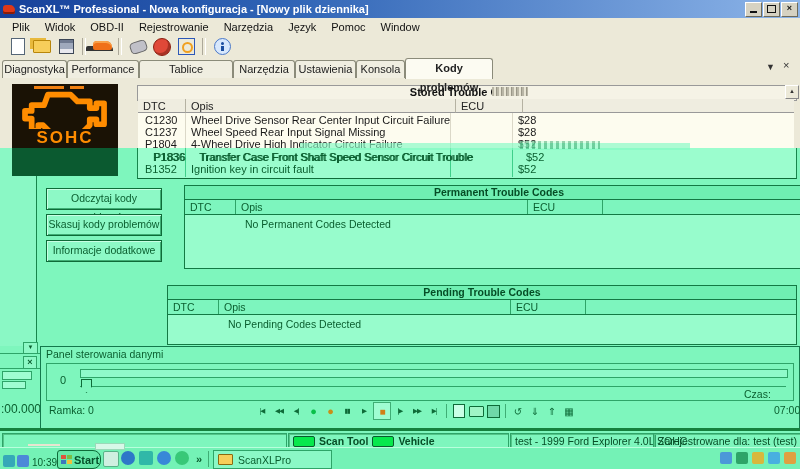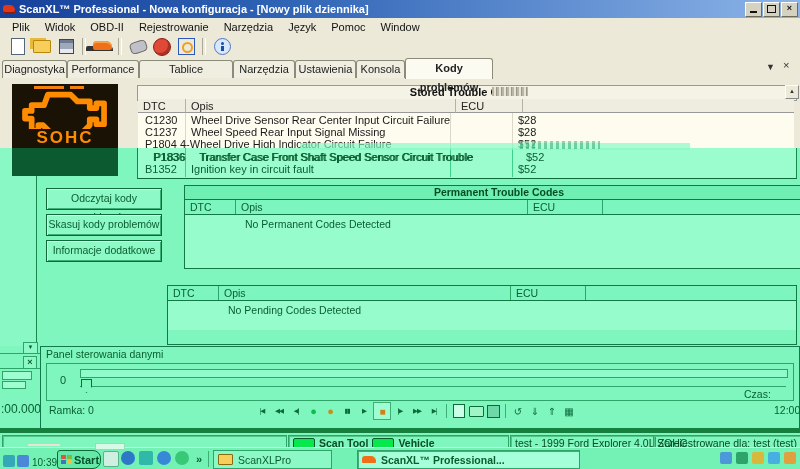--- a/index.html
+++ b/index.html
@@ -107,21 +107,21 @@
   .psep{width:1px;height:14px;background:#3FAE75;margin:0 3px;}
   .mini-page{width:10px;height:12px;background:#C9FFE6;border:1px solid #0E6B38;}
   .mini-folder{width:13px;height:9px;background:#9FF5C6;border:1px solid #0E6B38;border-radius:1px;}
   .mini-floppy{width:11px;height:11px;background:#6FD8A8;border:1px solid #0E6B38;}
   .pbtn.misc{font-size:10px;letter-spacing:0;}
 
   .art-rect{position:absolute;border:1px solid #2EA468;background:#9FFDD2;}
   .art-btn{position:absolute;background:#8DF9C6;border:1px solid #2EA468;text-align:center;color:#0A5E2F;}
 
   
-  .statusbar{left:0;top:428px;width:800px;height:19px;background:#7EF6BD;border-top:5px solid #15803d;}
+  .statusbar{left:0;top:428px;width:800px;height:19px;background:#7EF6BD;border-top:3px solid #15803d;}
   .scell{position:absolute;top:2px;height:14px;border:1px solid #2EA468;
     box-shadow:inset 1px 1px 0 #54C488;font-size:10.5px;color:#074D26;
     display:flex;align-items:center;white-space:nowrap;}
   .led{width:20px;height:9px;background:#07E84C;border:1px solid #0A5C2E;border-radius:2px;margin:0 4px;}
 
   
   .taskbar{left:0;top:447px;width:800px;height:22px;background:#74F2B6;border-top:1px solid #B8FFDC;}
   .startbtn{position:absolute;left:57px;top:2px;width:42px;height:17px;background:#66E8A8;
     border:1px solid #0E6B38;border-radius:3px 8px 8px 3px;display:flex;align-items:center;
     font-size:11px;font-weight:bold;color:#06502A;}
@@ -237,21 +237,21 @@
     <span class="abs cell txt" style="left:53px">Wheel Drive Sensor Rear Center Input Circuit Failure</span>
     <span class="abs cell txt" style="left:380px">$28</span>
   </div>
   <div class="abs" style="left:138px;top:126px;width:717px;height:12px">
     <span class="abs cell txt" style="left:7px">C1237</span>
     <span class="abs cell txt" style="left:53px">Wheel Speed Rear Input Signal Missing</span>
     <span class="abs cell txt" style="left:380px">$28</span>
   </div>
   <div class="abs" style="left:138px;top:138px;width:656px;height:10px;overflow:hidden">
     <span class="abs cell txt" style="left:7px">P1804</span>
-    <span class="abs cell txt" style="left:42px">4-Wheel Drive High Indicator Circuit Failure</span>
+    <span class="abs cell txt" style="left:53px">4-Wheel Drive High Indicator Circuit Failure</span>
     <span class="abs cell txt" style="left:380px">$52</span>
   </div>
   <div class="abs scrollup">▲</div>
 
   <div class="abs mint"></div>
   <div class="abs" style="left:0;top:148px;width:36px;height:198px;background:#8AF8C5"></div>
   <div class="abs leftline"></div>
   <div class="abs mil-cont"></div>
 
   <div class="abs stored-green">
@@ -281,20 +281,21 @@
     <div class="gbox-hdr">
       <div style="width:45px">DTC</div>
       <div style="width:286px">Opis</div>
       <div style="width:69px">ECU</div>
       <div style="flex:1;border-right:none"></div>
     </div>
     <div class="gbox-body" style="height:50px">No Permanent Codes Detected</div>
   </div>
 
   <div class="abs gbox" style="left:167px;top:285px;width:628px;height:58px">
+    <div class="gbox-title">Pending Trouble Codes</div>
     <div class="gbox-hdr">
       <div style="width:45px">DTC</div>
       <div style="width:286px">Opis</div>
       <div style="width:69px">ECU</div>
       <div style="flex:1;border-right:none"></div>
     </div>
     <div class="gbox-body" style="height:26px">No Pending Codes Detected</div>
   </div>
 
   <div class="abs" style="left:0;top:353px;width:40px;height:1px;background:#2EA468"></div>
@@ -339,21 +340,21 @@
           <span class="mini-floppy"></span>
         </span>
       <span class="psep"></span>
       <span class="pbtn misc">↺</span>
       <span class="pbtn misc">⇓</span>
       <span class="pbtn misc">⇑</span>
       <span class="pbtn misc">▦</span>
     </div>
 
     <span class="abs g-text txt" style="left:703px;top:41px;font-size:10.5px">Czas:</span>
-    <span class="abs g-text txt" style="left:733px;top:57px;font-size:10.5px">12:00</span>
+    <span class="abs g-text txt" style="left:733px;top:57px;font-size:10.5px">07:00</span>
   </div>
 
   <div class="abs statusbar">
     <div class="scell" style="left:2px;width:283px"></div>
     <div class="scell" style="left:288px;width:219px;font-weight:bold">
       <span class="led"></span>
       <span>Scan Tool</span>
       <span class="led"></span>
       <span>Vehicle</span>
     </div>
@@ -384,24 +385,20 @@
     <span class="ql" style="left:139px;background:#30B8A8"></span>
     <span class="ql" style="left:157px;background:#3888D8;border-radius:50%"></span>
     <span class="ql" style="left:175px;background:#38C878;border-radius:50%"></span>
     <span class="abs g-text" style="left:196px;top:5px;font-size:11px;font-weight:bold">»</span>
     <span class="abs" style="left:208px;top:3px;width:1px;height:16px;background:#3FAE75"></span>
 
     <div class="tb-btn" style="left:213px;width:117px">
       <span class="mini-folder" style="margin:0 5px 0 4px;background:#F7CE5A;border-color:#8a6a10"></span>
       <span>ScanXLPro</span>
     </div>
-    <div class="tb-btn active" style="left:357px;width:221px">
-      <span style="width:14px;height:7px;background:#F07018;border-radius:3px 5px 1px 1px;margin:0 5px 0 4px"></span>
-      <span>ScanXL™ Professional...</span>
-    </div>
 
     <span class="tray-ic" style="left:720px;background:#4C98D8"></span>
     <span class="tray-ic" style="left:736px;background:#2EA468"></span>
     <span class="tray-ic" style="left:752px;background:#D8B83C"></span>
     <span class="tray-ic" style="left:768px;background:#48B0E0"></span>
     <span class="tray-ic" style="left:784px;background:#E0A040"></span>
   </div>
 
 </div>
 

